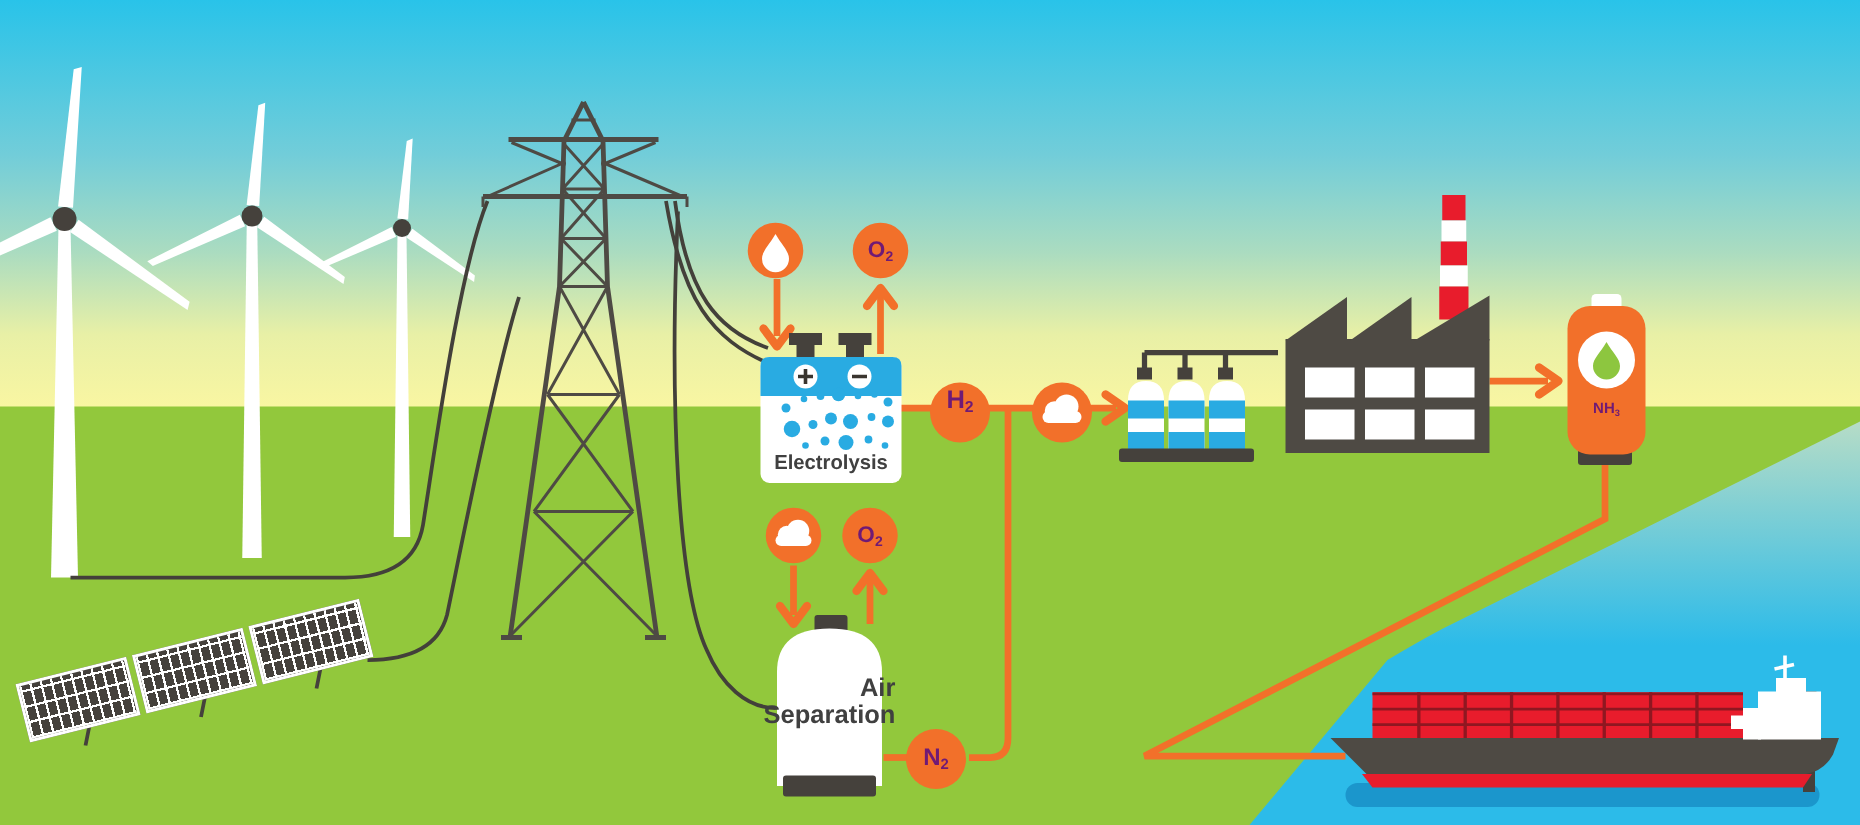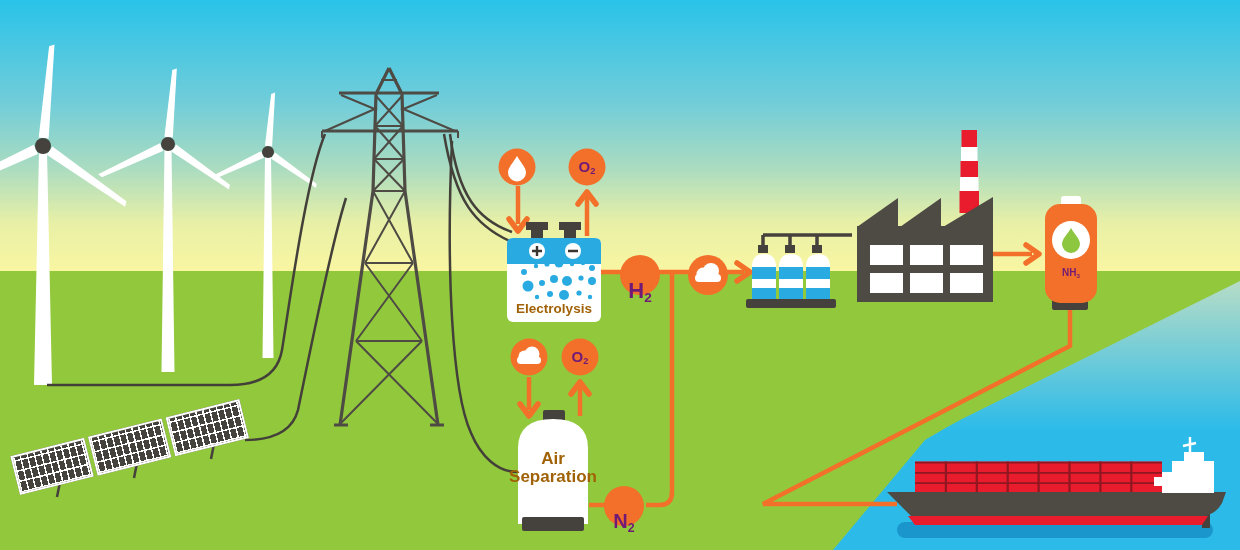--- a/index.html
+++ b/index.html
@@ -2,21 +2,21 @@
 <html><head>
 <meta charset="utf-8">
 <style>
   html,body{margin:0;padding:0;background:#fff;}
   .scene{position:relative;width:1240px;height:550px;overflow:hidden;
          font-family:"Liberation Sans","DejaVu Sans",sans-serif;}
   .scene svg{position:absolute;left:0;top:0;}
   .lbl{position:absolute;transform:translate(-50%,-50%);white-space:nowrap;
        font-weight:bold;line-height:1.05;text-align:center;}
   .gas{color:#701a75;}
-  .dark{color:#a16207;}
+  .dark{color:#404040;text-align:right;}
   .sub{font-size:0.62em;vertical-align:-0.28em;font-weight:bold;}
   .solar-array{position:absolute;left:20px;top:455px;width:236px;height:40px;
      transform:rotate(-14deg);transform-origin:left bottom;display:flex;gap:4px;}
   .panel{flex:1;background-color:#45413c;border:2px solid #fff;box-sizing:border-box;
      background-image:
        repeating-linear-gradient(90deg,#fff 0 1.5px,transparent 1.5px 7px),
        repeating-linear-gradient(0deg,#fff 0 1.5px,transparent 1.5px 10.5px);}
 </style>
 </head>
 <body>
@@ -266,28 +266,28 @@
   <div class="panel"></div>
 </div>
 
 <div class="lbl dark" style="left:554px;top:309px;font-size:13.5px;">
   <span>Electrolysis</span>
 </div>
 <div class="lbl dark" style="left:553px;top:468px;font-size:17px;">
   <div>Air</div>
   <div>Separation</div>
 </div>
-<div class="lbl gas" style="left:640px;top:292px;font-size:22px;">
+<div class="lbl gas" style="left:640px;top:268px;font-size:17px;">
   <span>H</span><span class="sub">2</span>
 </div>
 <div class="lbl gas" style="left:587px;top:168px;font-size:15px;">
   <span>O</span><span class="sub">2</span>
 </div>
 <div class="lbl gas" style="left:580px;top:358px;font-size:15px;">
   <span>O</span><span class="sub">2</span>
 </div>
-<div class="lbl gas" style="left:624px;top:507px;font-size:20px;margin-top:16px;">
+<div class="lbl gas" style="left:624px;top:507px;font-size:16px;">
   <span>N</span><span class="sub">2</span>
 </div>
 <div class="lbl gas" style="left:1071px;top:274px;font-size:10px;">
   <span>NH</span><span class="sub">3</span>
 </div>
 </div>
 
 </body></html>

